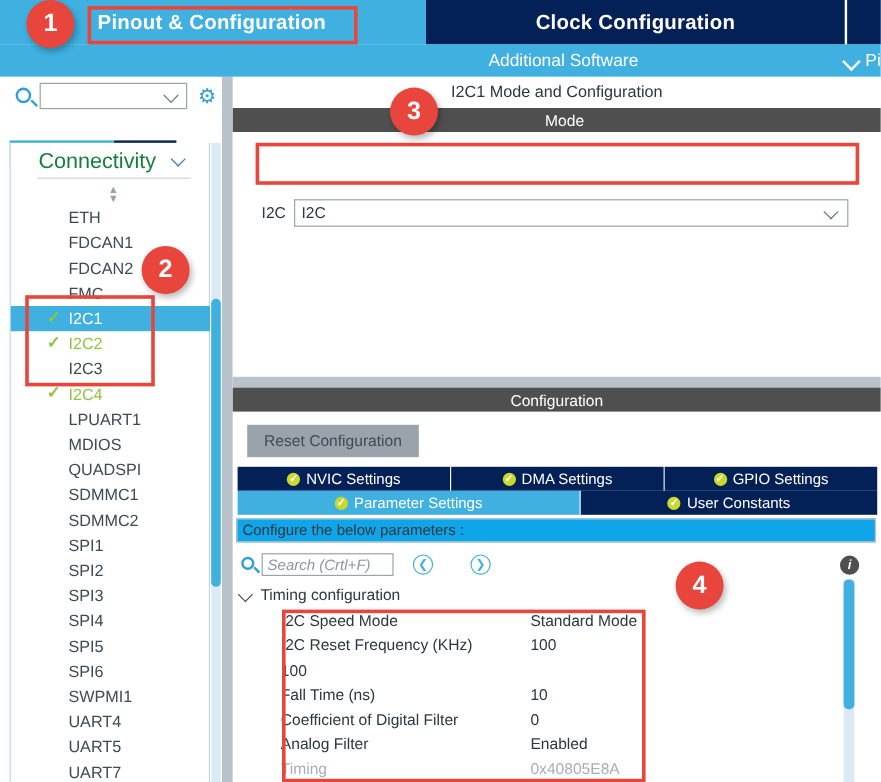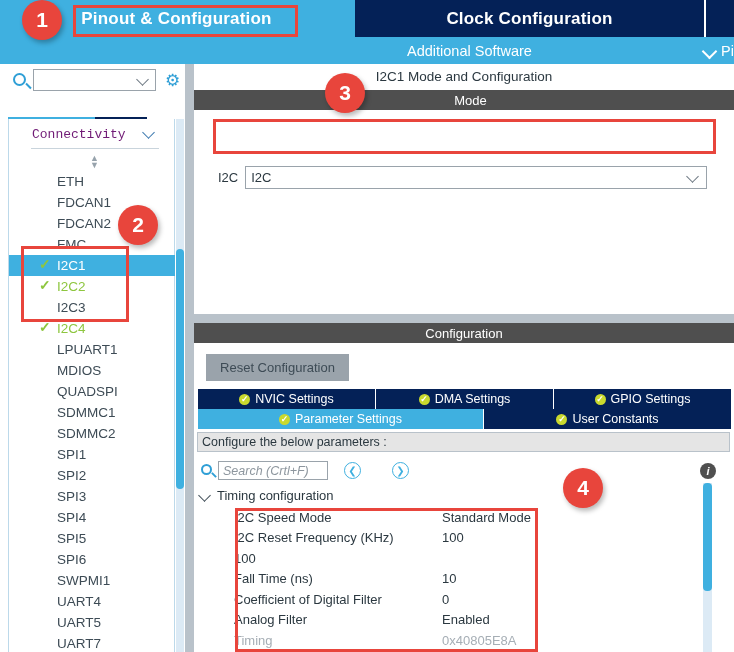--- a/index.html
+++ b/index.html
@@ -60,21 +60,21 @@
   .tabs-cat { position:absolute; left:8px; top:33px; height:22px; display:flex; }
   .tab-cat { height:22px; padding:0 11px; display:flex; align-items:center; color:#fff; font-size:13.5px;margin-top:20px; }
   .tab-cat.active { background:#3fb0e0; }
   .tab-cat.inactive { background:#042157;justify-content:center; }
 
   .list-wrap {
     position:absolute; left:8px; top:55px; width:167px; height:533px;
     border-left:1px solid #bcd9ea; border-right:1px solid #bcd9ea; background:#fff;
   }
   .conn-header { position:relative; height:30px; display:flex; align-items:center; }
-  .conn-title { position:absolute; left:23px; color:#701a75; font-size:13px;font-family:Liberation Mono, monospace; }
+  .conn-title { position:absolute; left:23px; color:#15803d; font-size:18px; }
   .conn-chev { position:absolute; right:18px; top:9px; width:12px; height:12px; }
   .conn-chev::before{
     content:""; position:absolute; left:0; top:0; width:8px; height:8px;
     border-right:1.8px solid #3a77ae; border-bottom:1.8px solid #3a77ae; transform:rotate(45deg);
   }
   .conn-rule { position:absolute; left:22px; top:29px; width:128px; height:1px; background:#c9d4dc; }
 
   .spinner { position:absolute; left:79px; top:36px; width:13px; height:15px; color:#97a3ac; font-size:9px; line-height:7px; text-align:center; }
 
   .per-list { position:absolute; left:0; top:52px; width:166px; }
@@ -127,21 +127,21 @@
   .subtab:last-child { border-right:none; }
   .subtab.active { background:#3fb0e0; }
   .chk-badge {
     width:11px; height:11px; border-radius:50%; background:#c9d92e;
     display:inline-flex; align-items:center; justify-content:center;
     color:#ffffff; font-size:9px; line-height:11px; font-weight:bold;
   }
 
   .configure-bar {
     position:absolute; left:3px; top:368px; width:533px; height:20px;
-    border:1px solid #b9c2ca; background:#e5e5e5;
+    border:1px solid #b9c2ca; background:#0ea5e9;
     display:flex; align-items:center; padding-left:4px;
     font-size:12.5px; color:#2b3840;
   }
 
   .param-toolbar { position:absolute; left:3px; top:394px; width:533px; height:26px; }
   .mag2 { position:absolute; left:4px; top:6px; width:11px; height:11px; border:2px solid #2f9fd6; border-radius:50%; }
   .mag2::after { content:""; position:absolute; left:8px; top:8px; width:6px; height:2px; background:#2f9fd6; transform:rotate(45deg); }
   .search-input2 {
     position:absolute; left:21px; top:3px; width:110px; height:19px;
     border:1px solid #9aa3ab; background:#fff; display:flex; align-items:center; padding-left:4px;

